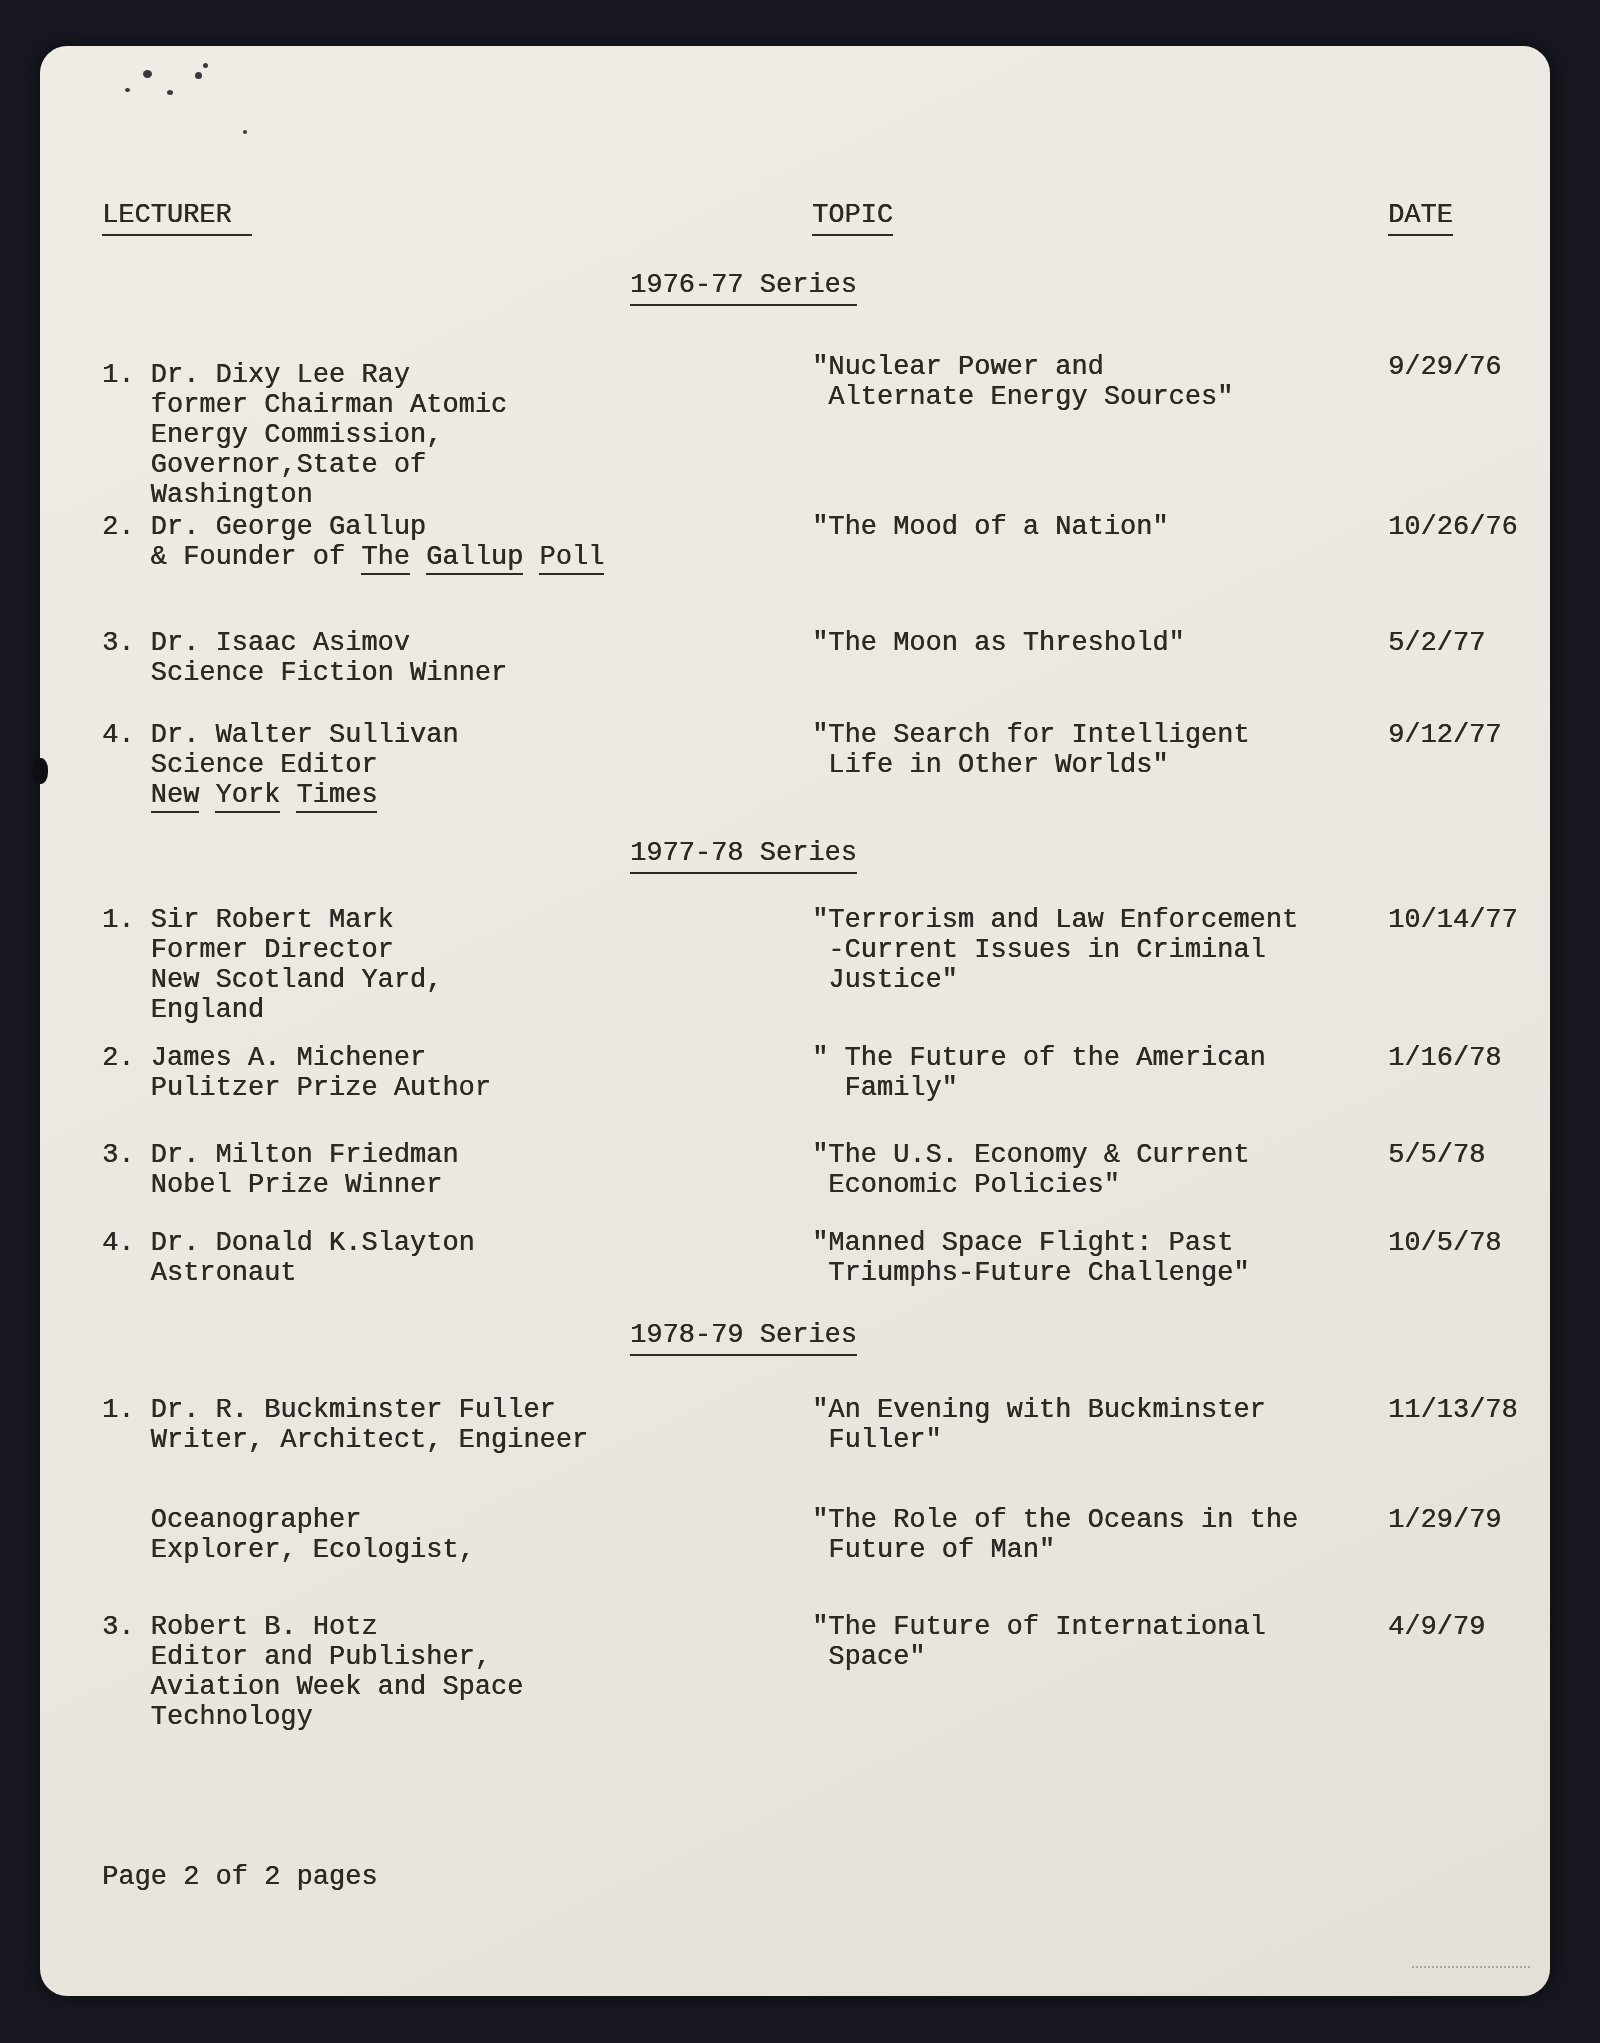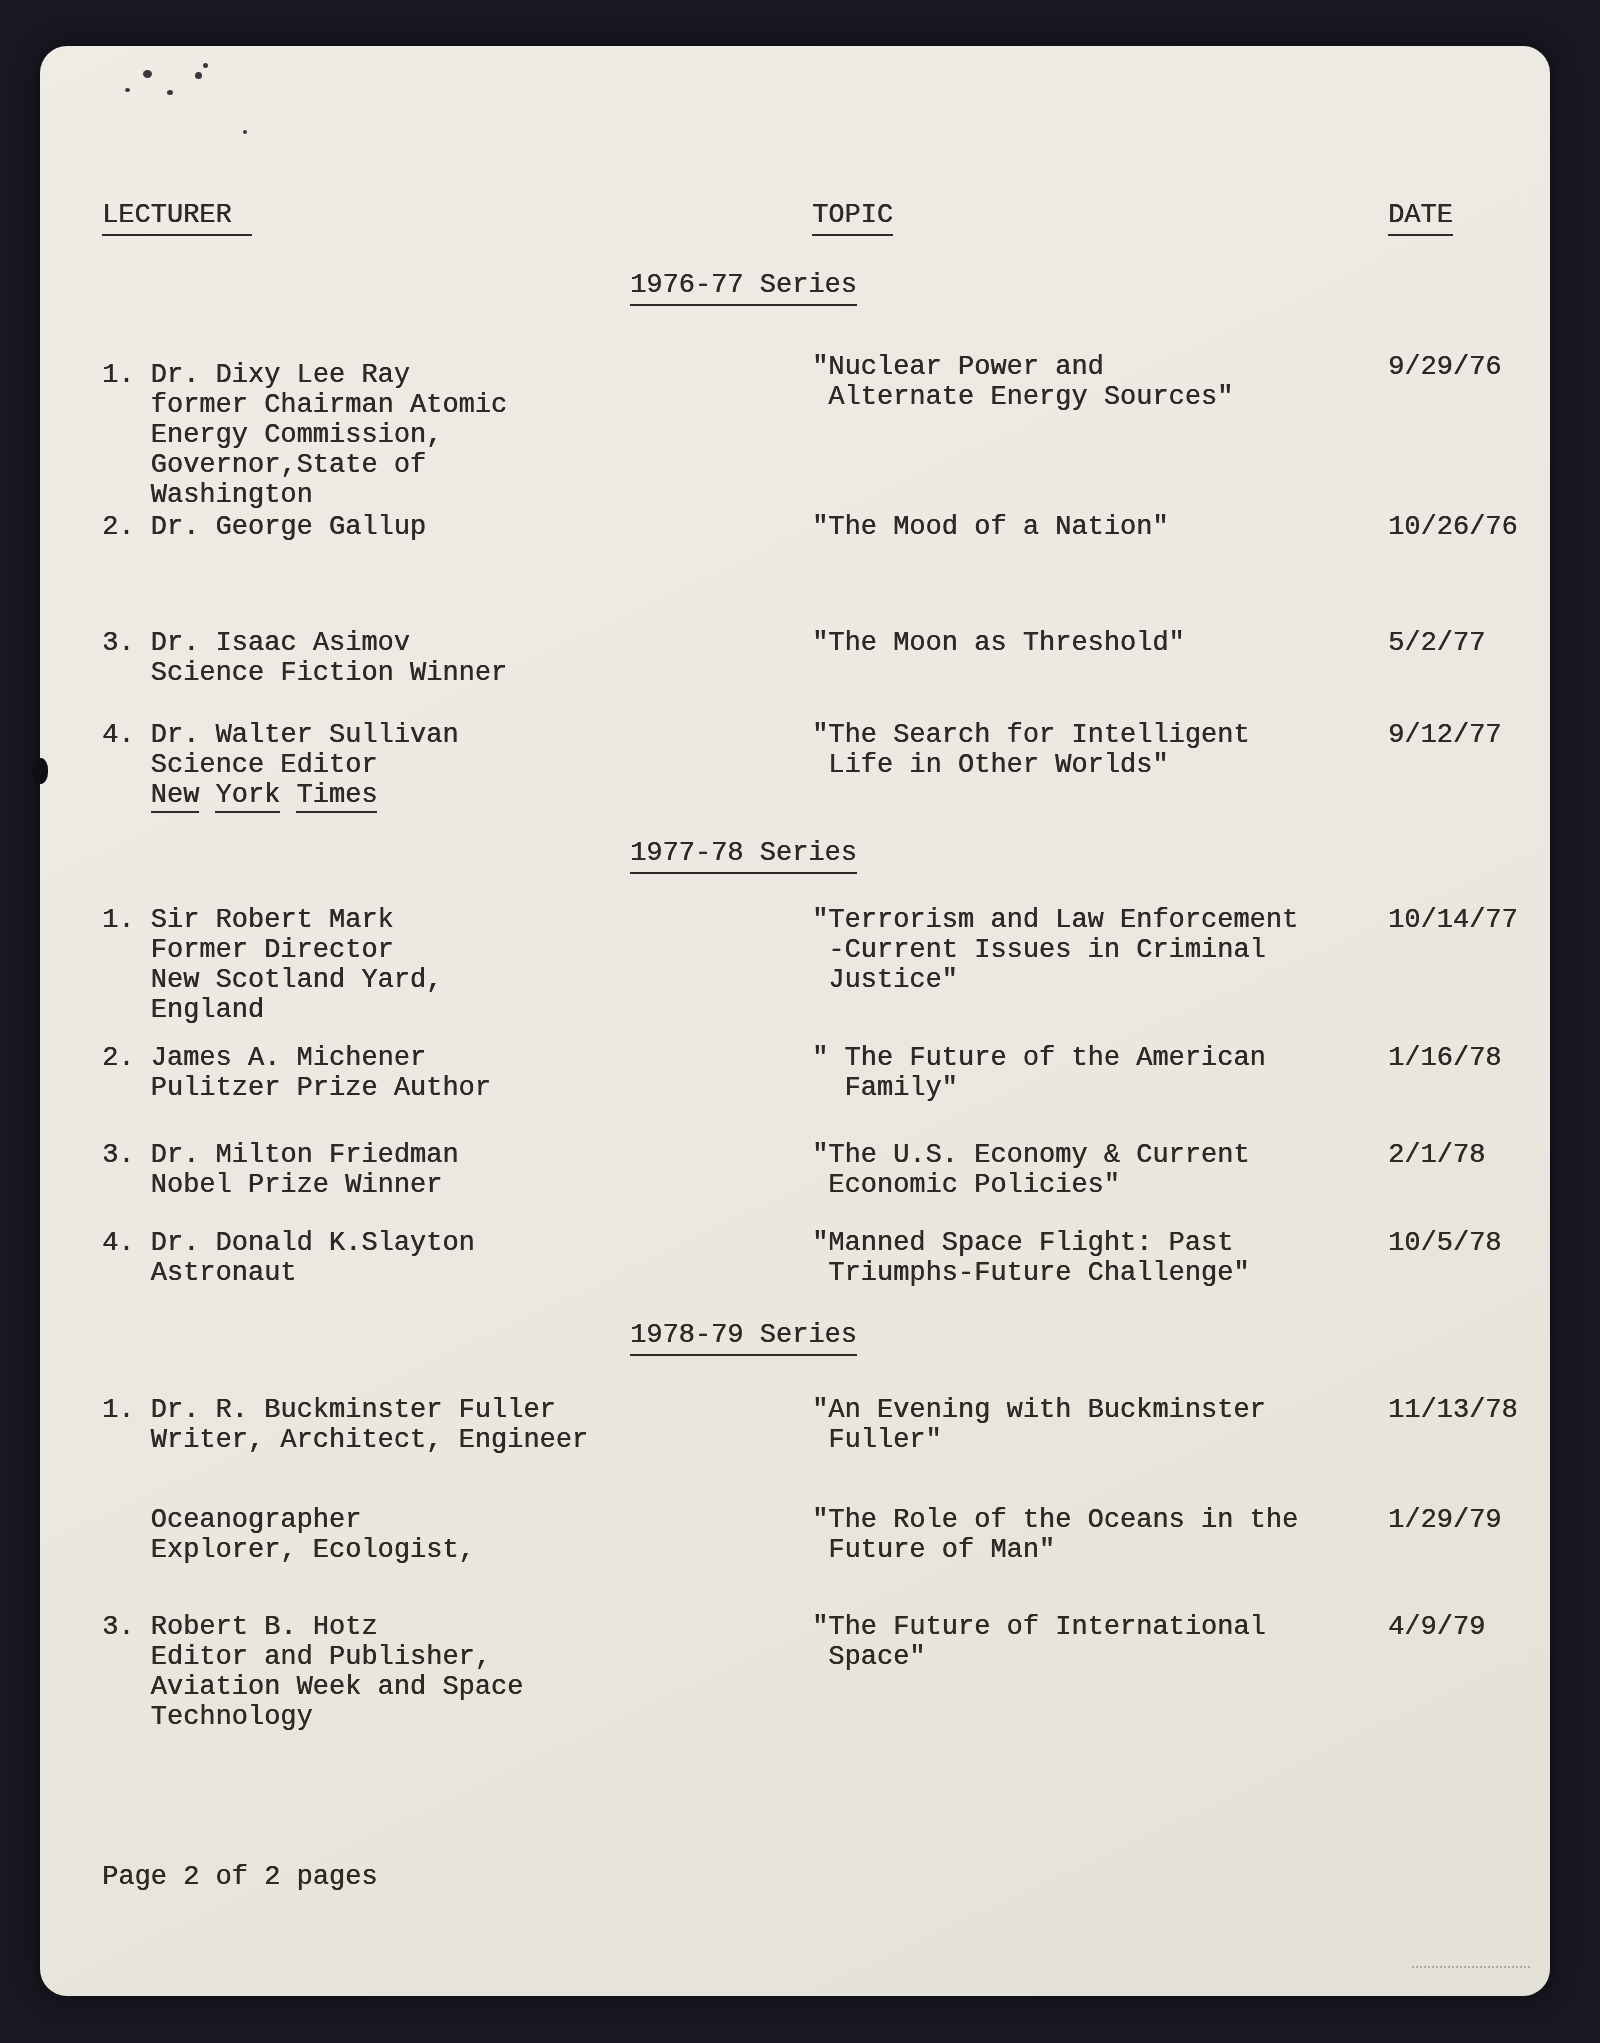--- a/index.html
+++ b/index.html
@@ -83,20 +83,21 @@
         <div class="line cont">Governor,State of</div>
         <div class="line cont">Washington</div>
       </div>
       <div class="block" style="left: 772px; top: 306px;">
         <div class="line">"Nuclear Power and</div>
         <div class="line"> Alternate Energy Sources"</div>
       </div>
       <div class="block" style="left: 1348px; top: 306px;">9/29/76</div>
       <div class="block" style="left: 62px; top: 466px;">
         <div class="line">2. Dr. George Gallup</div>
+        <div class="line cont">&amp; Founder of <span class="u">The</span> <span class="u">Gallup</span> <span class="u">Poll</span></div>
       </div>
       <div class="block" style="left: 772px; top: 466px;">
         <div class="line">"The Mood of a Nation"</div>
       </div>
       <div class="block" style="left: 1348px; top: 466px;">10/26/76</div>
       <div class="block" style="left: 62px; top: 582px;">
         <div class="line">3. Dr. Isaac Asimov</div>
         <div class="line cont">Science Fiction Winner</div>
       </div>
       <div class="block" style="left: 772px; top: 582px;">
@@ -136,21 +137,21 @@
       </div>
       <div class="block" style="left: 1348px; top: 997px;">1/16/78</div>
       <div class="block" style="left: 62px; top: 1094px;">
         <div class="line">3. Dr. Milton Friedman</div>
         <div class="line cont">Nobel Prize Winner</div>
       </div>
       <div class="block" style="left: 772px; top: 1094px;">
         <div class="line">"The U.S. Economy &amp; Current</div>
         <div class="line"> Economic Policies"</div>
       </div>
-      <div class="block" style="left: 1348px; top: 1094px;">2/1/78</div>
+      <div class="block" style="left: 1348px; top: 1094px;">5/5/78</div>
       <div class="block" style="left: 62px; top: 1182px;">
         <div class="line">4. Dr. Donald K.Slayton</div>
         <div class="line cont">Astronaut</div>
       </div>
       <div class="block" style="left: 772px; top: 1182px;">
         <div class="line">"Manned Space Flight: Past</div>
         <div class="line"> Triumphs-Future Challenge"</div>
       </div>
       <div class="block" style="left: 1348px; top: 1182px;">10/5/78</div>
       <div class="series-heading" style="left: 590px; top: 1274px;"><span class="u">1978-79 Series</span></div>

